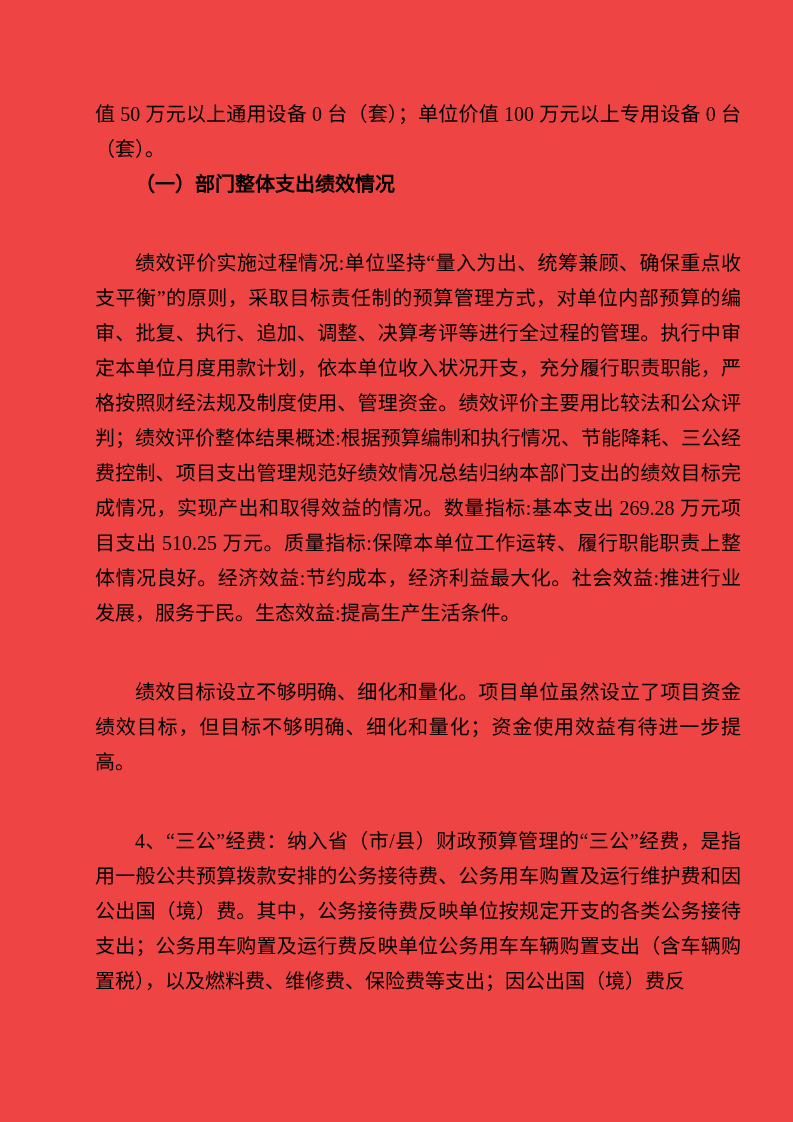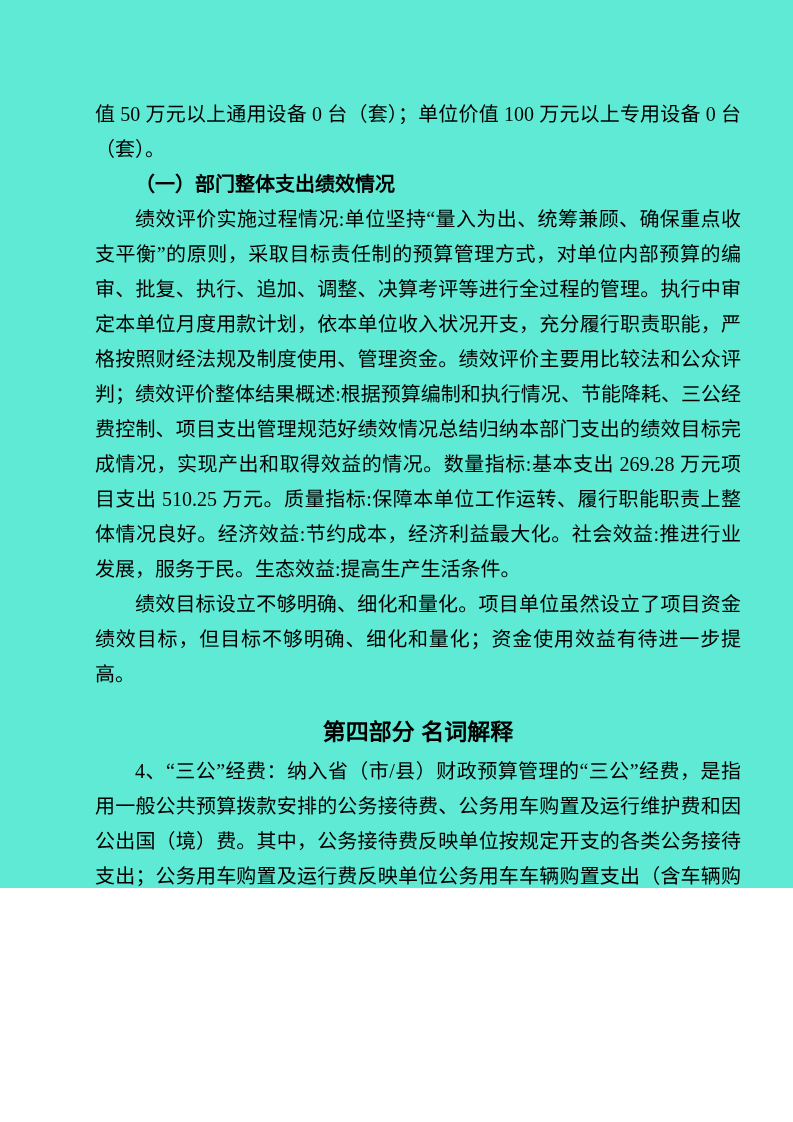--- a/index.html
+++ b/index.html
@@ -3,39 +3,40 @@
 <meta charset="utf-8">
 <style>
   html, body {
     margin: 0;
     padding: 0;
     background: #ffffff;
   }
   .page {
     position: relative;
     width: 793px;
-    height: 888px;
+    height: 1122px;
     margin: 0 auto;
-    background: #5eead4;
+    background: #ef4444;
     color: #000000;
     box-sizing: border-box;
     padding: 97px 52px 0 95px;
     overflow: hidden;
     font-family: "Liberation Serif", "DejaVu Serif", serif;
     font-size: 20px;
     line-height: 35px;
   }
   .para {
     margin: 0;
     text-align: justify;
     text-justify: inter-ideograph;
     word-break: break-all;
   }
   .para.indent {
     text-indent: 2em;
+    margin-top: 44px;
   }
   .hei-heading {
     margin: 0;
     font-family: "Liberation Sans", "DejaVu Sans", sans-serif;
     font-weight: bold;
     font-size: 20px;
     line-height: 35px;
     text-indent: 2em;
     text-align: left;
   }
@@ -57,17 +58,16 @@
   <p class="para">值 50 万元以上通用设备 0 台（套）；单位价值 100 万元以上专用设备 0 台（套）。</p>
 
 
   <h4 class="hei-heading">（一）部门整体支出绩效情况</h4>
 
   <p class="para indent">绩效评价实施过程情况:单位坚持“量入为出、统筹兼顾、确保重点收支平衡”的原则，采取目标责任制的预算管理方式，对单位内部预算的编审、批复、执行、追加、调整、决算考评等进行全过程的管理。执行中审定本单位月度用款计划，依本单位收入状况开支，充分履行职责职能，严格按照财经法规及制度使用、管理资金。绩效评价主要用比较法和公众评判；绩效评价整体结果概述:根据预算编制和执行情况、节能降耗、三公经费控制、项目支出管理规范好绩效情况总结归纳本部门支出的绩效目标完成情况，实现产出和取得效益的情况。数量指标:基本支出 269.28 万元项目支出 510.25 万元。质量指标:保障本单位工作运转、履行职能职责上整体情况良好。经济效益:节约成本，经济利益最大化。社会效益:推进行业发展，服务于民。生态效益:提高生产生活条件。</p>
 
 
   <p class="para indent">绩效目标设立不够明确、细化和量化。项目单位虽然设立了项目资金绩效目标，但目标不够明确、细化和量化；资金使用效益有待进一步提高。</p>
 
-  <h2 class="doc-title">第四部分 名词解释</h2>
 
   <p class="para indent">4、“三公”经费：纳入省（市/县）财政预算管理的“三公”经费，是指用一般公共预算拨款安排的公务接待费、公务用车购置及运行维护费和因公出国（境）费。其中，公务接待费反映单位按规定开支的各类公务接待支出；公务用车购置及运行费反映单位公务用车车辆购置支出（含车辆购置税），以及燃料费、维修费、保险费等支出；因公出国（境）费反</p>
 
 </div>
 
 </body></html>

